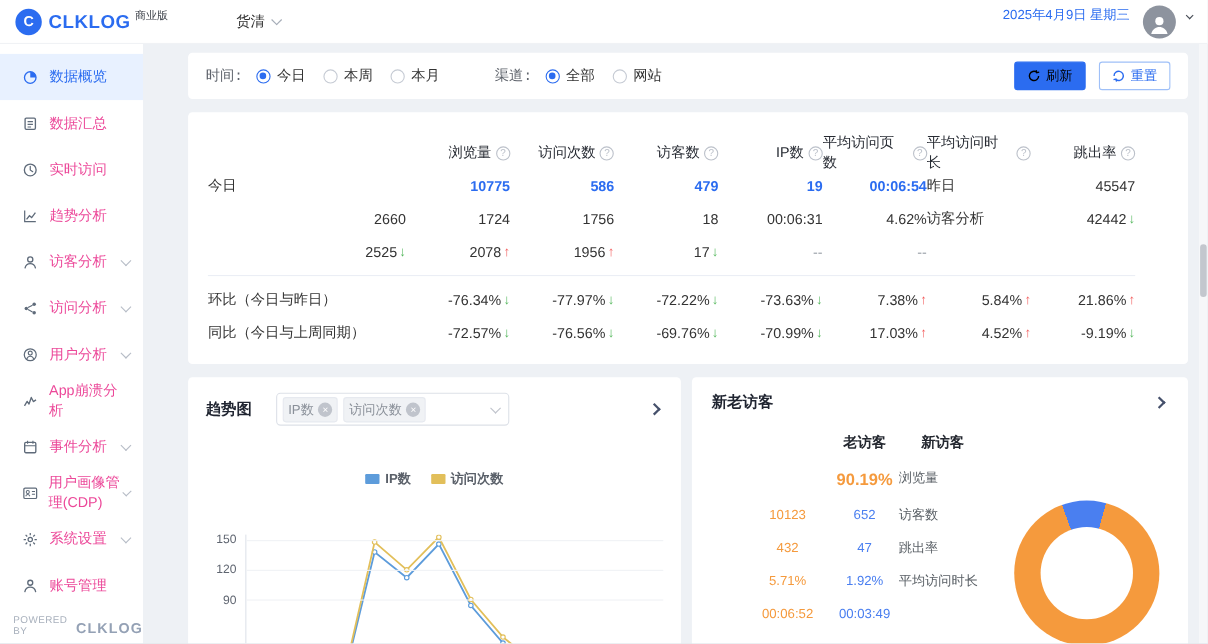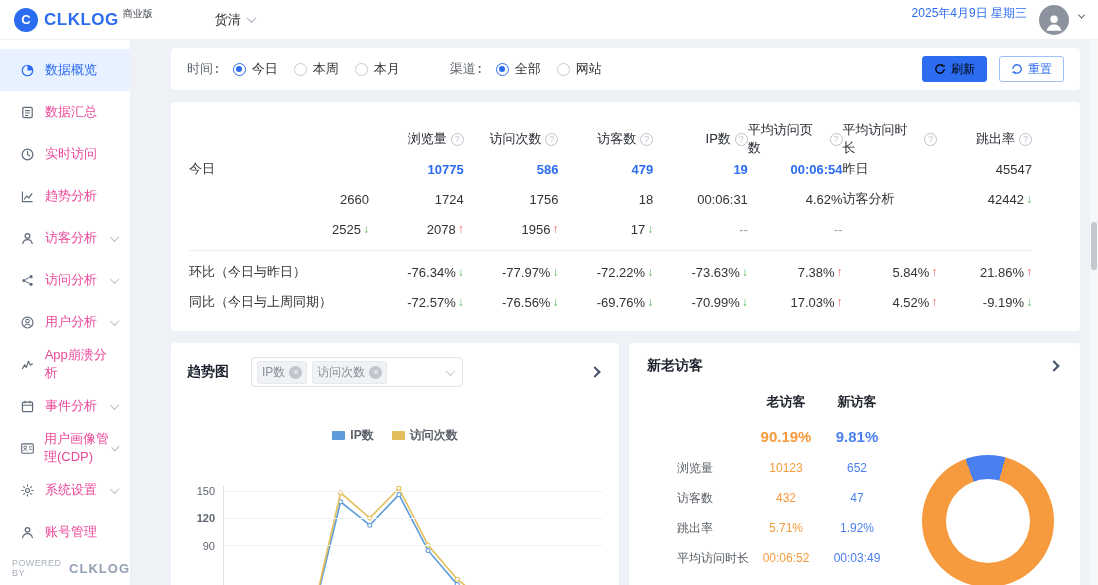--- a/index.html
+++ b/index.html
@@ -25,21 +25,21 @@
   .avatar-caret .chev { width:5px; height:5px; }
 
   
   .sidebar { position:absolute; top:40px; left:0; bottom:0; width:130px; background:#fff; }
   .side-list { padding-top:9px; }
   .side-item { height:42px; display:flex; align-items:center; padding:0 12px 0 20px; font-size:13px; color:#ec4899; cursor:pointer; }
   .side-item .s-icon { width:16px; height:16px; margin-right:9px; display:flex; align-items:center; color:#5f6b7a; }
   .side-item.active { background:#e8f1ff; color:#2b6cf0; }
   .side-item.active .s-icon { color:#2b6cf0; }
   .side-chev { margin-left:auto; color:#b6bcc6; }
-  .powered { position:absolute; left:12px; bottom:7px; font-size:9px; color:#a9b1bd; letter-spacing:.4px; display:flex; align-items:center; gap:4px; }
+  .powered { position:absolute; left:12px; bottom:7px; font-size:9px; color:#a9b1bd; letter-spacing:.4px; display:flex; align-items:flex-end; gap:4px; }
   .powered b { font-size:13px; color:#94a1b5; letter-spacing:1px; font-weight:bold; }
 
   
   .main { position:absolute; left:155px; top:40px; right:0; bottom:0; }
 
   .filter-card { margin:8px 18px 0 16px; height:42px; background:#fff; border-radius:4px; display:flex; align-items:center; padding:0 16px; }
   .filter-label { font-size:13px; color:#5f646c; margin-right:12px;font-family:Liberation Mono, monospace; }
   .filter-label.second { margin-left:34px; }
   .radio { display:flex; align-items:center; gap:6px; font-size:13px; color:#333; margin-right:16px; cursor:pointer; }
   .radio-dot { width:13px; height:13px; border-radius:50%; border:1px solid #c6cbd4; background:#fff; position:relative; flex:none; }
@@ -459,21 +459,21 @@
               <span>IP数</span>
             </span>
             <span class="item">
               <span class="sw" style="background: rgb(226, 191, 90);"></span>
               <span>访问次数</span>
             </span>
           </div>
         <div class="chart-wrap">
           <div class="y-labels">
               <span style="top: 5px;">150</span>
-              <span style="top: 32px; font-weight: bold;">120</span>
+              <span style="top: 32px;">120</span>
               <span style="top: 60px;">90</span>
             </div>
           <div class="plot">
             <svg viewBox="0 0 370 170" preserveAspectRatio="none">
                 <polyline points="0.0,138.2 28.5,137.3 56.9,138.2 85.4,135.5 113.8,15.8 142.3,39.2 170.8,8.6 199.2,64.4 227.7,98.6 256.2,120.2 284.6,129.2 313.1,133.7 341.5,135.5 370.0,137.3" fill="none" stroke="#5d9cdb" stroke-width="1.6"></polyline>
                 <circle cx="0.0" cy="138.2" r="2" fill="#fff" stroke="#5d9cdb"></circle>
                 <circle cx="28.5" cy="137.3" r="2" fill="#fff" stroke="#5d9cdb"></circle>
                 <circle cx="56.9" cy="138.2" r="2" fill="#fff" stroke="#5d9cdb"></circle>
                 <circle cx="85.4" cy="135.5" r="2" fill="#fff" stroke="#5d9cdb"></circle>
                 <circle cx="113.8" cy="15.8" r="2" fill="#fff" stroke="#5d9cdb"></circle>
@@ -515,21 +515,20 @@
           <span class="card-arrow">
               <span class="chev right"></span>
             </span>
         </div>
         <div class="v-table">
             <div class="vt-cell vt-lab"></div>
             <div class="vt-cell vt-colhead">老访客</div>
             <div class="vt-cell vt-colhead">新访客</div>
             <div class="vt-cell vt-lab"></div>
             <div class="vt-cell vt-pct pct-old">90.19%</div>
-            <div class="vt-cell vt-pct pct-new">9.81%</div>
             <div class="vt-cell vt-lab">浏览量</div>
             <div class="vt-cell val-old">10123</div>
             <div class="vt-cell val-new">652</div>
             <div class="vt-cell vt-lab">访客数</div>
             <div class="vt-cell val-old">432</div>
             <div class="vt-cell val-new">47</div>
             <div class="vt-cell vt-lab">跳出率</div>
             <div class="vt-cell val-old">5.71%</div>
             <div class="vt-cell val-new">1.92%</div>
             <div class="vt-cell vt-lab">平均访问时长</div>

